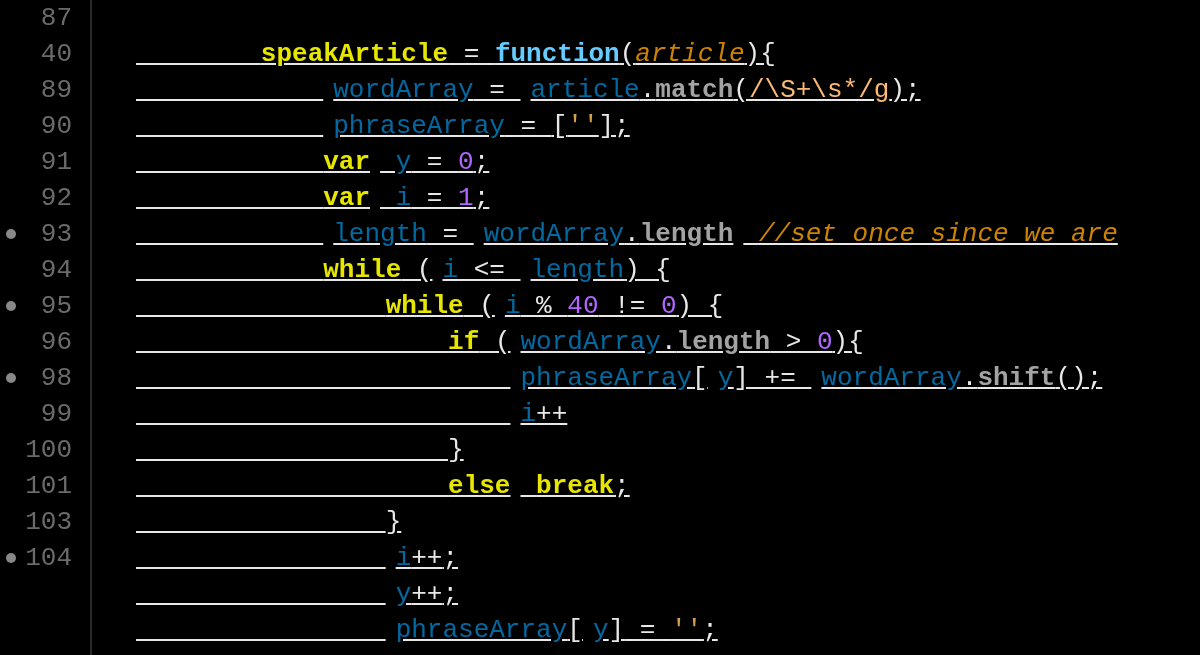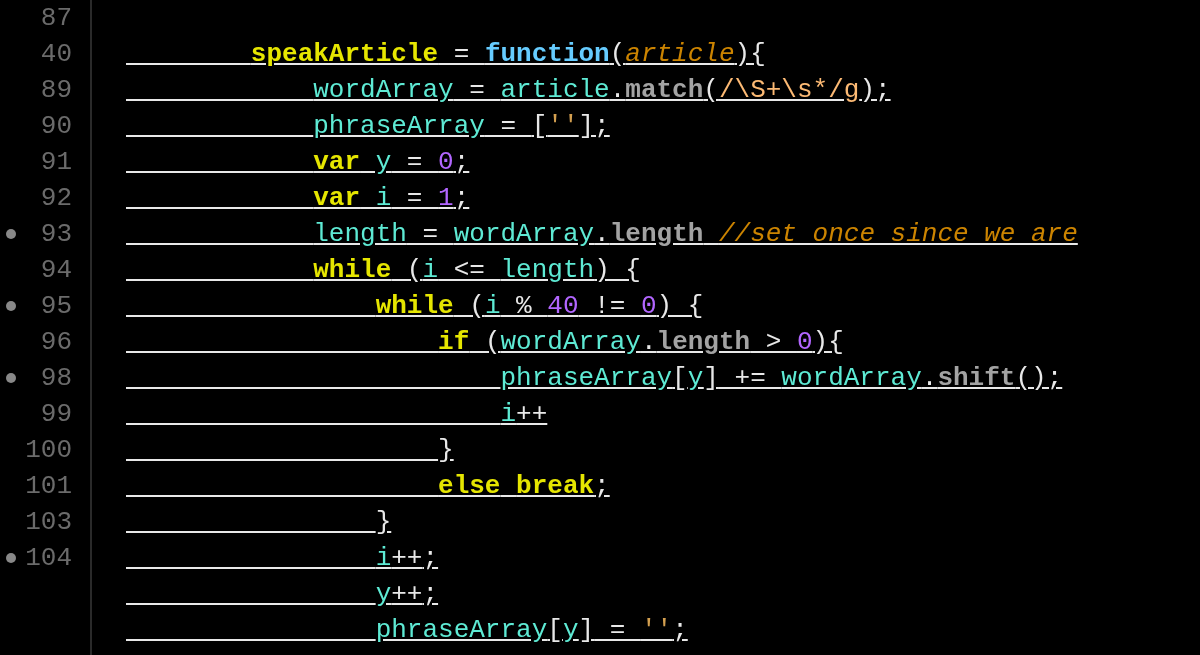--- a/index.html
+++ b/index.html
@@ -60,21 +60,21 @@
   }
   .line {
     height: 36px;
     display: block;
   }
   
   .kw   { color: #e6e600; font-weight: bold; }   
   .def  { color: #e6e600; font-weight: bold; }
   .fn   { color: #66ccff; font-weight: bold; }   
   .param{ color: #cc8400; font-style: italic; }
-  .id   { color: #5eead4; }
+  .id   { color: #0369a1; margin-left: 10px; }
   .op   { color: #e8e8e8; }
   .prop { color: #a3a3a3; font-weight: bold; }   
   .num  { color: #b266ff; }                      
   .str  { color: #d4a050; }                      
   .re   { color: #fdba74; }
   .punc { color: #e8e8e8; }
   .cmt  { color: #cc8400; font-style: italic; }
 </style>
 </head>
 <body>

